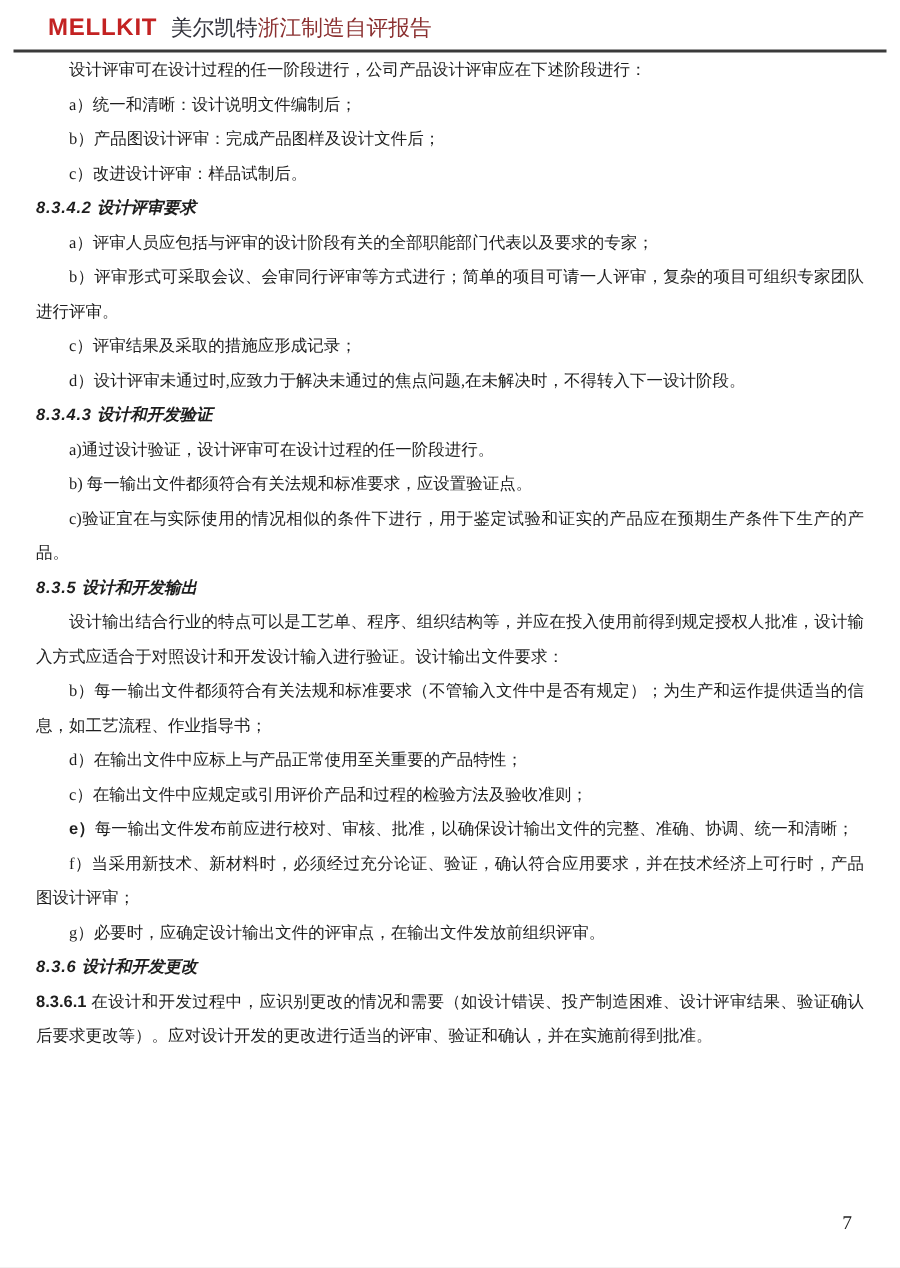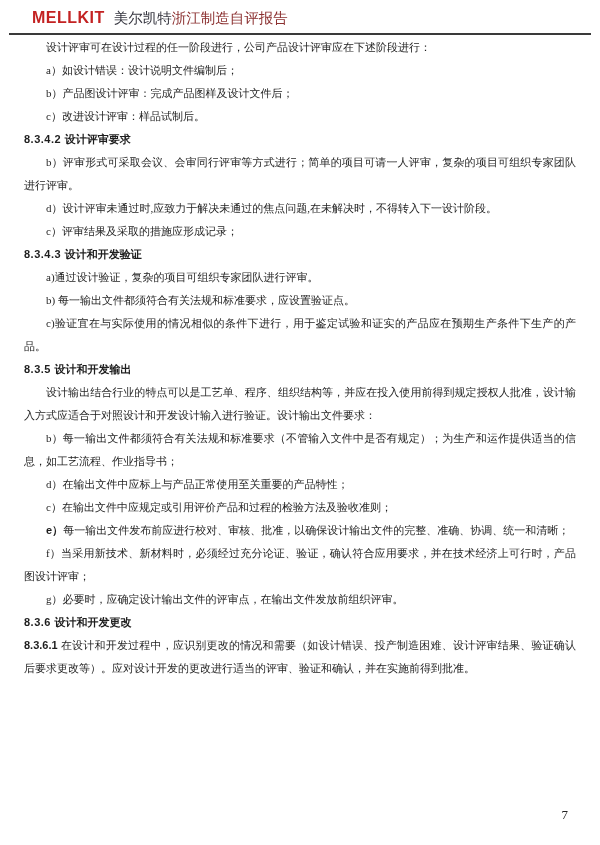--- a/index.html
+++ b/index.html
@@ -45,21 +45,21 @@
   .content {
     position: absolute;
     top: 36px;
     left: 24px;
     width: 552px;
     font-size: 11px;
     line-height: 23px;
     text-align: justify;
   }
   .block { margin: 0; text-indent: 22px; }
-  .block.heading { text-indent: 0; font-weight: bold; }
+  .block.heading { text-indent: 0; font-weight: bold; font-style: italic; }
   .block.paragraph-flush { text-indent: 0; }
   .prefix {
     font-weight: bold;
     font-family: "Liberation Sans", sans-serif;
   }
   .block.heading .prefix { letter-spacing: 0.5px; }
   
   .pagenum {
     position: absolute;
     right: 32px;
@@ -73,29 +73,30 @@
 
 <div class="page">
 
   <div class="header">
     <span class="brand">MELLKIT</span>
     <span class="company">美尔凯特</span><span class="doctitle">浙江制造自评报告</span>
   </div>
 
   <div class="content">
       <p class="block paragraph">设计评审可在设计过程的任一阶段进行，公司产品设计评审应在下述阶段进行：</p>
-      <p class="block paragraph">a）如设计错误：设计说明文件编制后；</p>
+      <p class="block paragraph">a）统一和清晰：设计说明文件编制后；</p>
       <p class="block paragraph">b）产品图设计评审：完成产品图样及设计文件后；</p>
       <p class="block paragraph">c）改进设计评审：样品试制后。</p>
       <p class="block heading"><span class="prefix">8.3.4.2 </span>设计评审要求</p>
+      <p class="block paragraph">a）评审人员应包括与评审的设计阶段有关的全部职能部门代表以及要求的专家；</p>
       <p class="block paragraph">b）评审形式可采取会议、会审同行评审等方式进行；简单的项目可请一人评审，复杂的项目可组织专家团队进行评审。</p>
+      <p class="block paragraph">c）评审结果及采取的措施应形成记录；</p>
       <p class="block paragraph">d）设计评审未通过时,应致力于解决未通过的焦点问题,在未解决时，不得转入下一设计阶段。</p>
-      <p class="block paragraph">c）评审结果及采取的措施应形成记录；</p>
       <p class="block heading"><span class="prefix">8.3.4.3 </span>设计和开发验证</p>
-      <p class="block paragraph">a)通过设计验证，复杂的项目可组织专家团队进行评审。</p>
+      <p class="block paragraph">a)通过设计验证，设计评审可在设计过程的任一阶段进行。</p>
       <p class="block paragraph">b) 每一输出文件都须符合有关法规和标准要求，应设置验证点。</p>
       <p class="block paragraph">c)验证宜在与实际使用的情况相似的条件下进行，用于鉴定试验和证实的产品应在预期生产条件下生产的产品。</p>
       <p class="block heading"><span class="prefix">8.3.5 </span>设计和开发输出</p>
       <p class="block paragraph">设计输出结合行业的特点可以是工艺单、程序、组织结构等，并应在投入使用前得到规定授权人批准，设计输入方式应适合于对照设计和开发设计输入进行验证。设计输出文件要求：</p>
       <p class="block paragraph">b）每一输出文件都须符合有关法规和标准要求（不管输入文件中是否有规定）；为生产和运作提供适当的信息，如工艺流程、作业指导书；</p>
       <p class="block paragraph">d）在输出文件中应标上与产品正常使用至关重要的产品特性；</p>
       <p class="block paragraph">c）在输出文件中应规定或引用评价产品和过程的检验方法及验收准则；</p>
       <p class="block paragraph"><span class="prefix">e）</span>每一输出文件发布前应进行校对、审核、批准，以确保设计输出文件的完整、准确、协调、统一和清晰；</p>
       <p class="block paragraph">f）当采用新技术、新材料时，必须经过充分论证、验证，确认符合应用要求，并在技术经济上可行时，产品图设计评审；</p>
       <p class="block paragraph">g）必要时，应确定设计输出文件的评审点，在输出文件发放前组织评审。</p>

